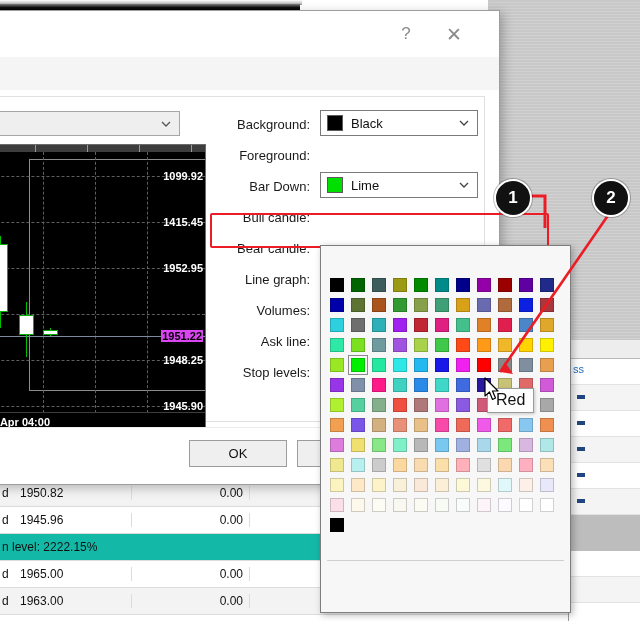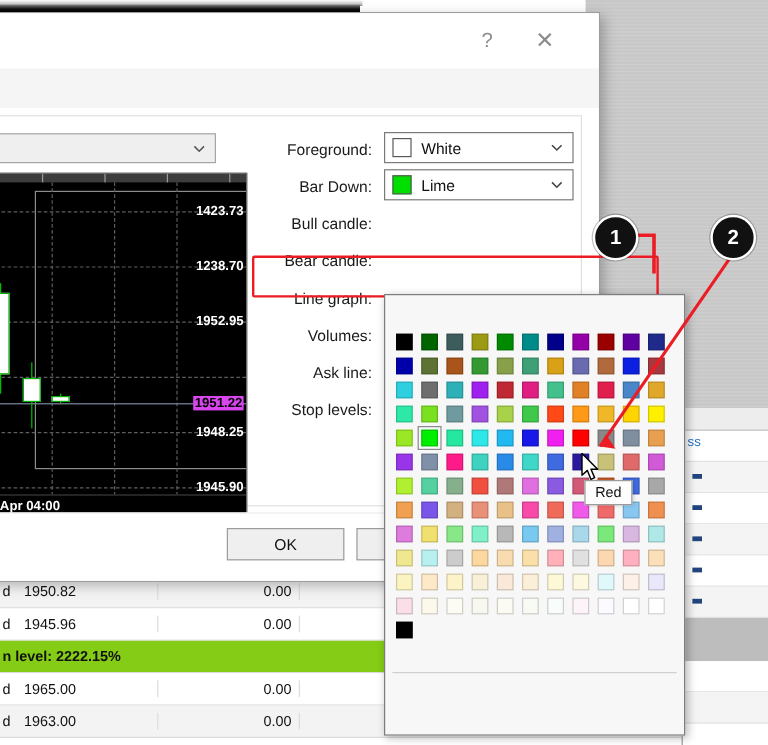--- a/index.html
+++ b/index.html
@@ -35,21 +35,21 @@
   
   .data-table{
     position:absolute;left:0;top:480px;width:600px;height:141px;
     font-size:12px;color:#111;
   }
   .dt-row{
     position:relative;height:26px;border-bottom:1px solid #dcdcdc;
     display:flex;align-items:center;background:#fff;
   }
   .dt-row.alt{background:#f3f3f3;}
-  .dt-row.group{background:#84cc16;font-weight:bold;}
+  .dt-row.group{background:#14b8a6;font-weight:normal;}
   .dt-c0{width:20px;padding-left:2px;box-sizing:border-box;overflow:hidden;}
   .dt-c1{width:112px;text-align:left;padding-right:6px;box-sizing:border-box;border-right:1px solid #dcdcdc;}
   .dt-c2{width:118px;text-align:right;padding-right:6px;box-sizing:border-box;border-right:1px solid #dcdcdc;}
   .dt-c3{width:110px;text-align:right;padding-right:6px;box-sizing:border-box;border-right:1px solid #dcdcdc;}
   .dt-c4{width:110px;text-align:right;padding-right:6px;box-sizing:border-box;}
   .dt-group-label{padding-left:2px;}
 
   
   .right-panel{
     position:absolute;left:568px;top:340px;width:72px;height:281px;
@@ -193,23 +193,23 @@
     position:absolute;left:6px;right:6px;top:314px;height:1px;background:#cfcfcf;
   }
   .picker-custom{
     position:absolute;left:0;right:0;top:322px;height:34px;
     display:flex;align-items:center;justify-content:center;
     font-size:13px;color:#111;
   }
 
   
   .tooltip{
-    position:absolute;left:487px;top:400px;
+    position:absolute;left:487px;top:388px;
     background:#fdfdfd;border:1px solid #9b9b9b;
-    padding:2px 8px 3px;font-size:12px;color:#111;
+    padding:2px 8px 3px;font-size:16px;color:#111;
     box-shadow:1px 1px 3px rgba(0,0,0,.2);
   }
 
   
   .cursor{position:absolute;left:484px;top:377px;width:18px;height:26px;}
 
   
   .anno-svg{position:absolute;left:0;top:0;width:640px;height:621px;pointer-events:none;}
   .badge{
     position:absolute;width:34px;height:34px;border-radius:50%;
@@ -333,45 +333,48 @@
               <div class="gridline-v" style="left: 236px;"></div>
               <div class="price-line" style="top: 184px;"></div>
               <div class="candle-wick" style="left: 89px; top: 84px; height: 92px;"></div>
               <div class="candle-body filled" style="left: 82px; top: 92px; width: 15px; height: 68px;"></div>
               <div class="candle-wick" style="left: 115px; top: 150px; height: 55px;"></div>
               <div class="candle-body filled" style="left: 108px; top: 163px; width: 15px; height: 20px;"></div>
               <div class="candle-wick" style="left: 139px; top: 176px; height: 8px;"></div>
               <div class="candle-body filled" style="left: 132px; top: 178px; width: 15px; height: 5px;"></div>
             </div>
           <div class="yaxis" id="yaxis">
-              <span class="ylab" style="top: 18px;">1423.73</span>
-              <span class="ylab" style="top: 64px;">1238.70</span>
+              <span class="ylab" style="top: 18px;">1099.92</span>
+              <span class="ylab" style="top: 64px;">1415.45</span>
               <span class="ylab" style="top: 110px;">1952.95</span>
               <span class="ylab" style="top: 180px;">1950.60</span>
               <span class="ylab" style="top: 202px;">1948.25</span>
               <span class="ylab" style="top: 248px;">1945.90</span>
               <span class="ylab cur" style="top: 178px;">1951.22</span>
             </div>
           <div class="xaxis" id="xaxis">
               <span class="xlab" style="left: 74px;">21 Apr 04:00</span>
             </div>
         </div>
 
         <div class="settings" id="settings">
             <div class="set-row">
-              <span class="set-label">Foreground:</span>
+              <span class="set-label">Background:</span>
               <div class="set-combo">
-                <span class="sw" style="background: rgb(255, 255, 255);"></span>
-                <span class="set-val">White</span>
+                <span class="sw" style="background: rgb(0, 0, 0);"></span>
+                <span class="set-val">Black</span>
                 <span class="combo-caret">
                   <svg width="10" height="10" viewBox="0 0 10 10">
                     <polyline points="1,3 5,7 9,3" fill="none" stroke="#444" stroke-width="1.3"></polyline>
                   </svg>
                 </span>
               </div>
+            </div>
+            <div class="set-row">
+              <span class="set-label">Foreground:</span>
             </div>
             <div class="set-row">
               <span class="set-label">Bar Down:</span>
               <div class="set-combo">
                 <span class="sw" style="background: rgb(0, 224, 0);"></span>
                 <span class="set-val">Lime</span>
                 <span class="combo-caret">
                   <svg width="10" height="10" viewBox="0 0 10 10">
                     <polyline points="1,3 5,7 9,3" fill="none" stroke="#444" stroke-width="1.3"></polyline>
                   </svg>

